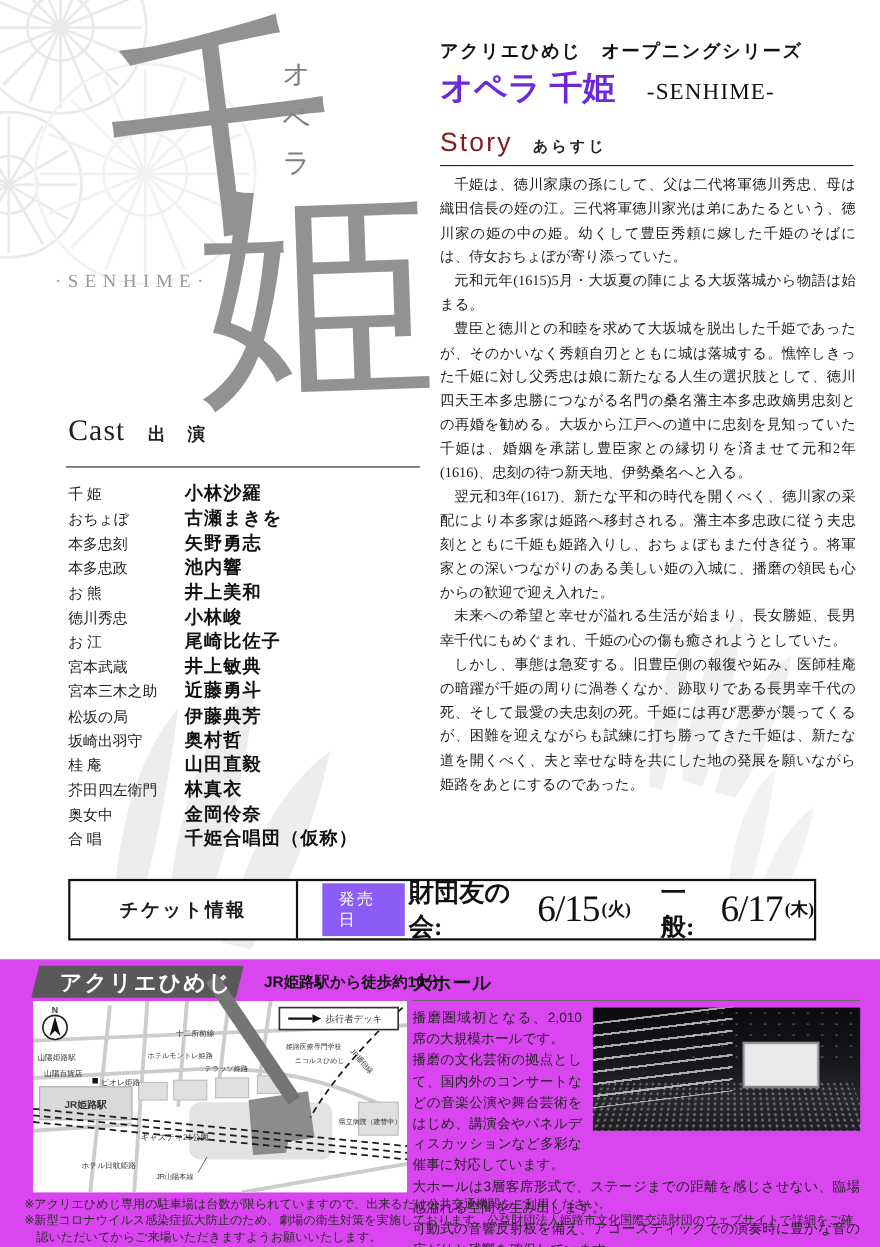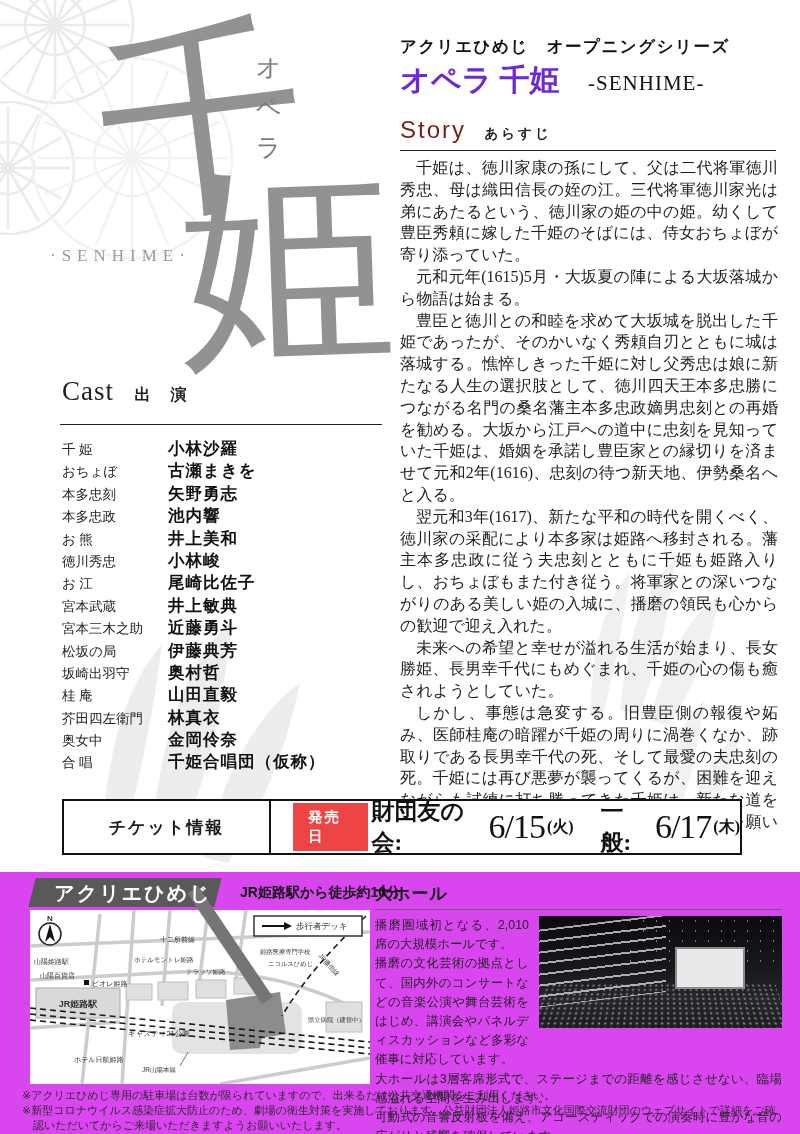--- a/index.html
+++ b/index.html
@@ -38,21 +38,21 @@
     font-size:21px;color:#111;margin-left:24px;letter-spacing:1px;}
   .story-heading{position:absolute;left:400px;top:116px;z-index:2;}
   .story-heading .en{font-family:Liberation Sans, sans-serif;
     font-size:24px;color:#7f1d1d;letter-spacing:2px;}
   .story-heading .ja{font-size:13.5px;font-weight:bold;color:#222;margin-left:14px;letter-spacing:3px;}
   .story-rule{position:absolute;left:400px;top:150px;width:376px;border-top:1.5px solid #222;z-index:2;}
 
   .story-body{position:absolute;left:400px;top:157px;width:378px;z-index:2;}
   .story-body p{
     margin:0;font-family:"Liberation Serif","DejaVu Serif",serif;
-    font-size:16px;line-height:21.8px;color:#1d1d1d;
+    font-size:13px;line-height:21.8px;color:#1d1d1d;
     text-align:justify;text-indent:1em;
   }
 
   
   .cast-heading{position:absolute;left:62px;top:376px;z-index:2;}
   .cast-heading .en{font-family:"Liberation Serif","DejaVu Serif",serif;
     font-size:27px;color:#222;letter-spacing:1px;}
   .cast-heading .ja{font-family:"Liberation Serif","DejaVu Serif",serif;
     font-size:16px;font-weight:bold;color:#222;margin-left:16px;letter-spacing:8px;}
   .cast-rule{position:absolute;left:60px;top:424px;width:322px;border-top:1.5px solid #222;z-index:2;}
@@ -64,21 +64,21 @@
     font-size:16.5px;font-weight:bold;color:#111;letter-spacing:1px;}
 
   
   .ticket-bar{
     position:absolute;left:62px;top:799px;width:676px;height:52px;z-index:2;
     border:2px solid #111;background:#fff;display:flex;align-items:stretch;
   }
   .ticket-label{flex:0 0 205px;display:flex;align-items:center;justify-content:center;
     font-size:17px;font-weight:bold;letter-spacing:2px;border-right:2px solid #111;}
   .ticket-right{flex:1;display:flex;align-items:center;padding-left:22px;}
-  .release-badge{background:#ef4444;color:#fff;font-size:14.5px;font-weight:bold;
+  .release-badge{background:#8b5cf6;color:#fff;font-size:14.5px;font-weight:normal;
     letter-spacing:2px;padding:5px 15px;margin-right:4px;}
   .t-label{font-family:"Liberation Serif","DejaVu Serif",serif;
     font-size:23px;font-weight:bold;color:#111;}
   .t-date{font-family:"Liberation Serif","DejaVu Serif",serif;
     font-size:34px;font-weight:normal;color:#111;margin:0 2px 0 6px;letter-spacing:-1px;}
   .t-day{font-family:"Liberation Serif","DejaVu Serif",serif;
     font-size:16px;font-weight:bold;color:#111;}
   .t-gap{width:30px;}
 
   

